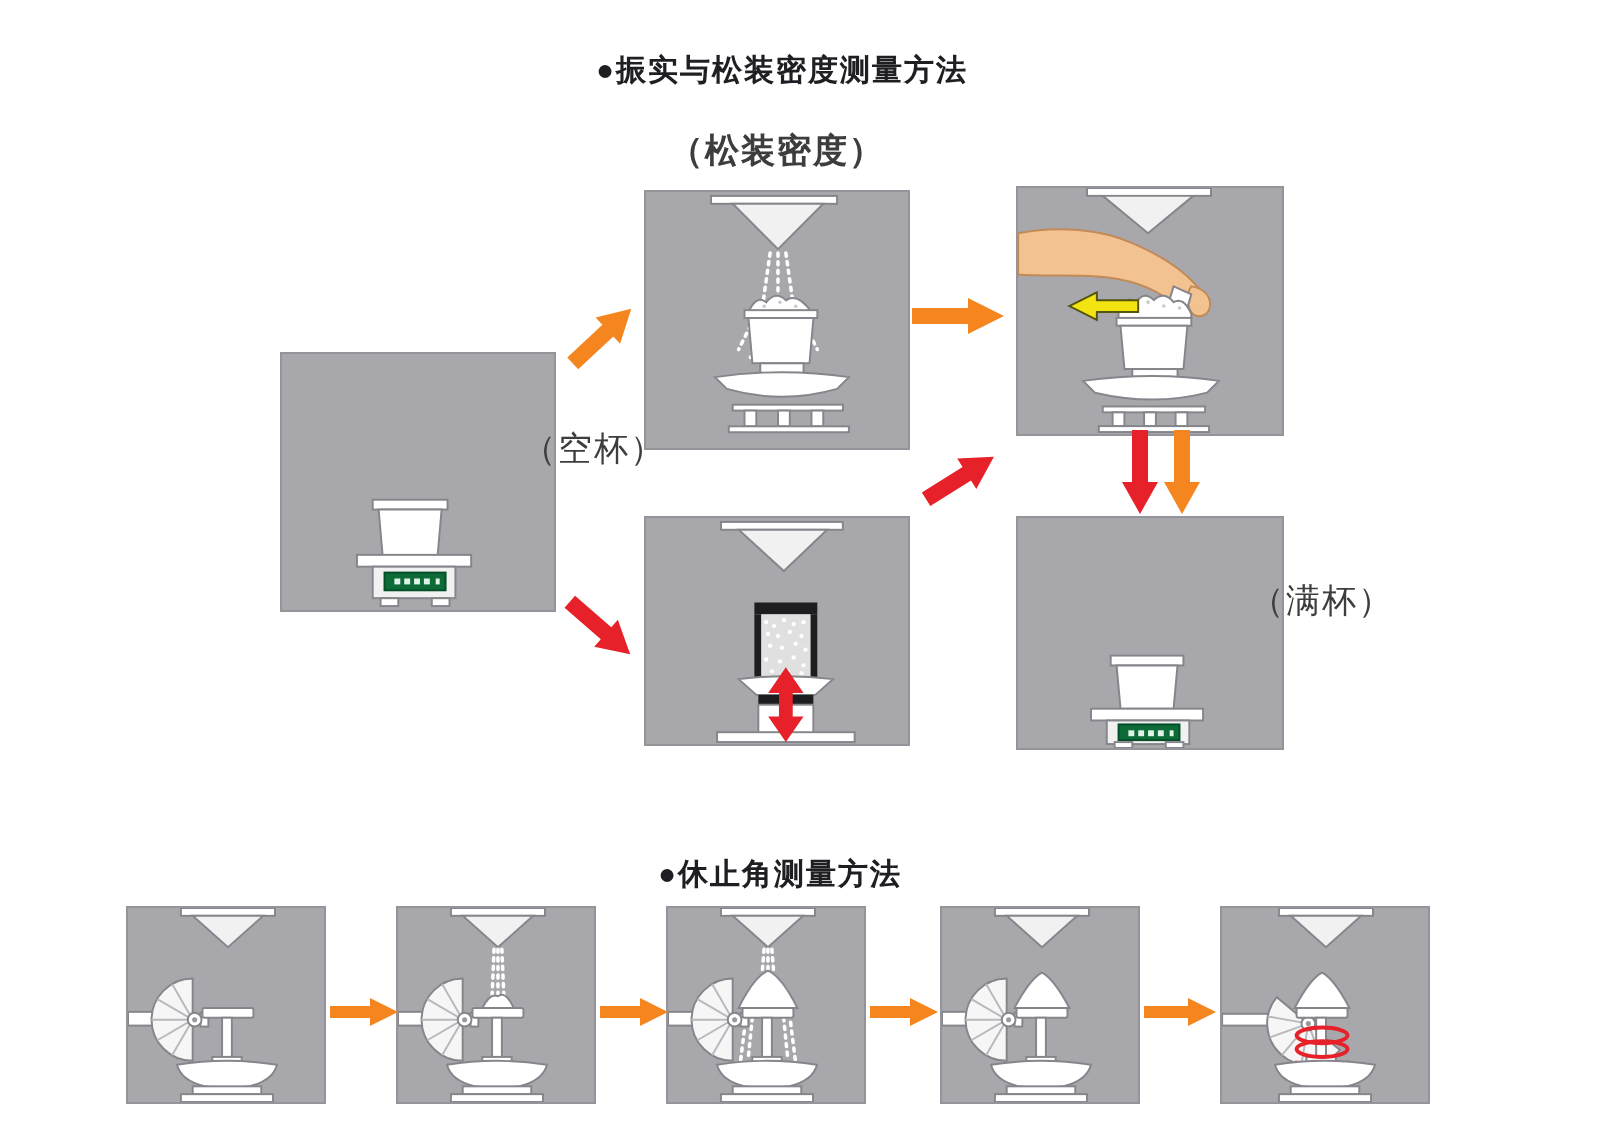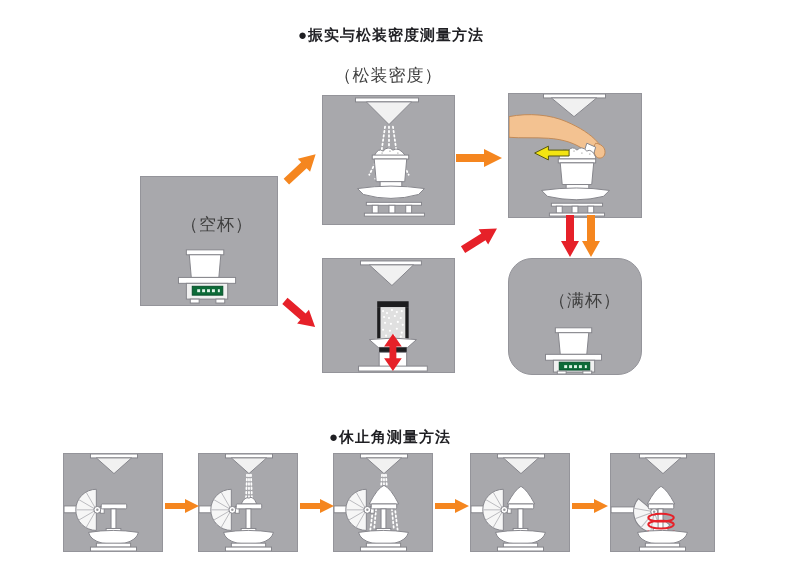--- a/index.html
+++ b/index.html
@@ -9,21 +9,21 @@
   }
   html,body{margin:0;padding:0;background:#fff;}
   .canvas{position:relative;width:800px;height:571px;background:#fff;overflow:hidden;
           font-family:"Liberation Sans",sans-serif;}
   .sec-title{position:absolute;font-family:"Liberation Sans","DejaVu Sans",sans-serif;
              font-weight:bold;font-size:15px;color:var(--title-text);letter-spacing:1px;white-space:nowrap;}
   .caption{position:absolute;font-family:"Liberation Serif","DejaVu Serif",serif;
            font-size:17px;color:var(--label-text);text-align:center;letter-spacing:1px;white-space:nowrap;}
   .panel{position:absolute;background:var(--panel-gray);border:1px solid var(--panel-border);box-sizing:border-box;}
   .panel svg{position:absolute;left:0;top:0;width:100%;height:100%;display:block;}
-  .panel-text{position:absolute;left:0;width:100%;text-align:left;
+  .panel-text{position:absolute;left:16px;width:100%;text-align:right;
               font-family:"Liberation Serif","DejaVu Serif",serif;color:var(--label-text);
               font-size:17px;letter-spacing:1px;z-index:2;padding-left:40px;}
   .arrow{position:absolute;}
   .ws{fill:#fff;stroke:var(--outline);stroke-width:1;}
   .ls{fill:#f1f1f1;stroke:var(--outline);stroke-width:1;}
   .blk{fill:#1d1d1f;}
   .powder{stroke:#fff;stroke-width:1.8;stroke-dasharray:1.6 2.8;fill:none;stroke-linecap:round;}
   .spoke{stroke:#b9b9bd;stroke-width:1;}
   .fan{fill:#f6f6f6;stroke:var(--outline);stroke-width:1;}
   .fill-orange{fill:var(--orange);}
@@ -31,21 +31,21 @@
   .coil{fill:none;stroke:var(--red);stroke-width:2;}
   .grain{fill:#fff;}
   .grain-d{fill:#c9c9c9;}
 </style>
 </head>
 <body>
 
 <div class="canvas">
 
   <div class="sec-title" style="left:298px;top:26px;">●振实与松装密度测量方法</div>
-  <div class="caption" style="left:322px;top:64px;width:133px;">（松装密度）</div>
+  <div class="caption" style="left:322px;top:64px;width:133px;font-weight:bold;">（松装密度）</div>
 
   <div class="panel" style="left:140px;top:176px;width:138px;height:130px;">
     <div class="panel-text" style="top:36px;">（空杯）</div>
     <svg viewBox="0 0 138 130">
       <g>
         <rect class="ws" x="46" y="74" width="38" height="5"></rect>
         <polygon class="ws" points="49,79 81,79 79,102 51,102"></polygon>
       </g>
       <g>
         <rect class="ws" x="38" y="102" width="58" height="6"></rect>
@@ -166,21 +166,21 @@
         </g>
       </g>
       <path class="ws" d="M47,82 Q71,79 95,82 L86,90 L56,90 Z"></path>
       <rect class="blk" x="57" y="90" width="28" height="5"></rect>
       <rect class="ws" x="57" y="95" width="28" height="16"></rect>
       <rect class="ws" x="36" y="109" width="70" height="5"></rect>
       <polygon class="fill-red" points="71,76 80,89 74.5,89 74.5,101 80,101 71,114 62,101 67.5,101 67.5,89 62,89"></polygon>
     </svg>
   </div>
 
-  <div class="panel" style="left:508px;top:258px;width:134px;height:117px;border-radius:24px;">
+  <div class="panel" style="left:508px;top:258px;width:134px;height:117px;">
     <div class="panel-text" style="top:30px;">（满杯）</div>
     <svg viewBox="0 0 134 117">
       <g>
         <rect class="ws" x="47" y="70" width="37" height="5"></rect>
         <polygon class="ws" points="50,75 81,75 79,97 52,97"></polygon>
       </g>
       <g>
         <rect class="ws" x="37" y="97" width="57" height="6"></rect>
         <rect class="ls" x="45" y="103" width="42" height="12"></rect>
         <rect x="51" y="105" width="31" height="8" fill="var(--display-green)" stroke="#074f2a"></rect>

